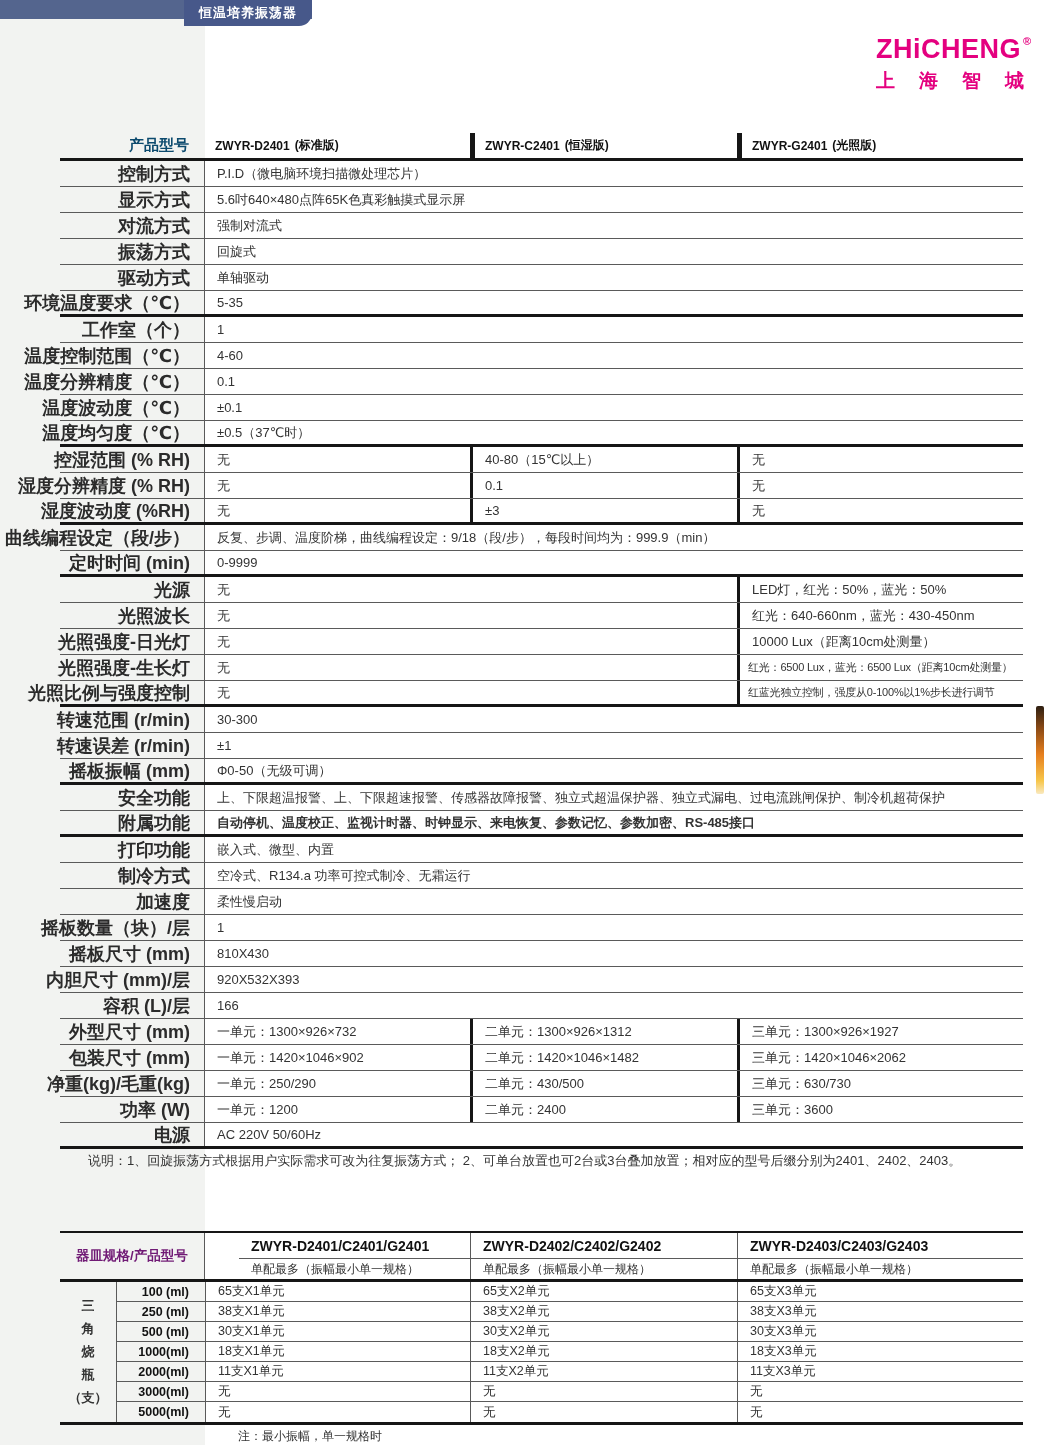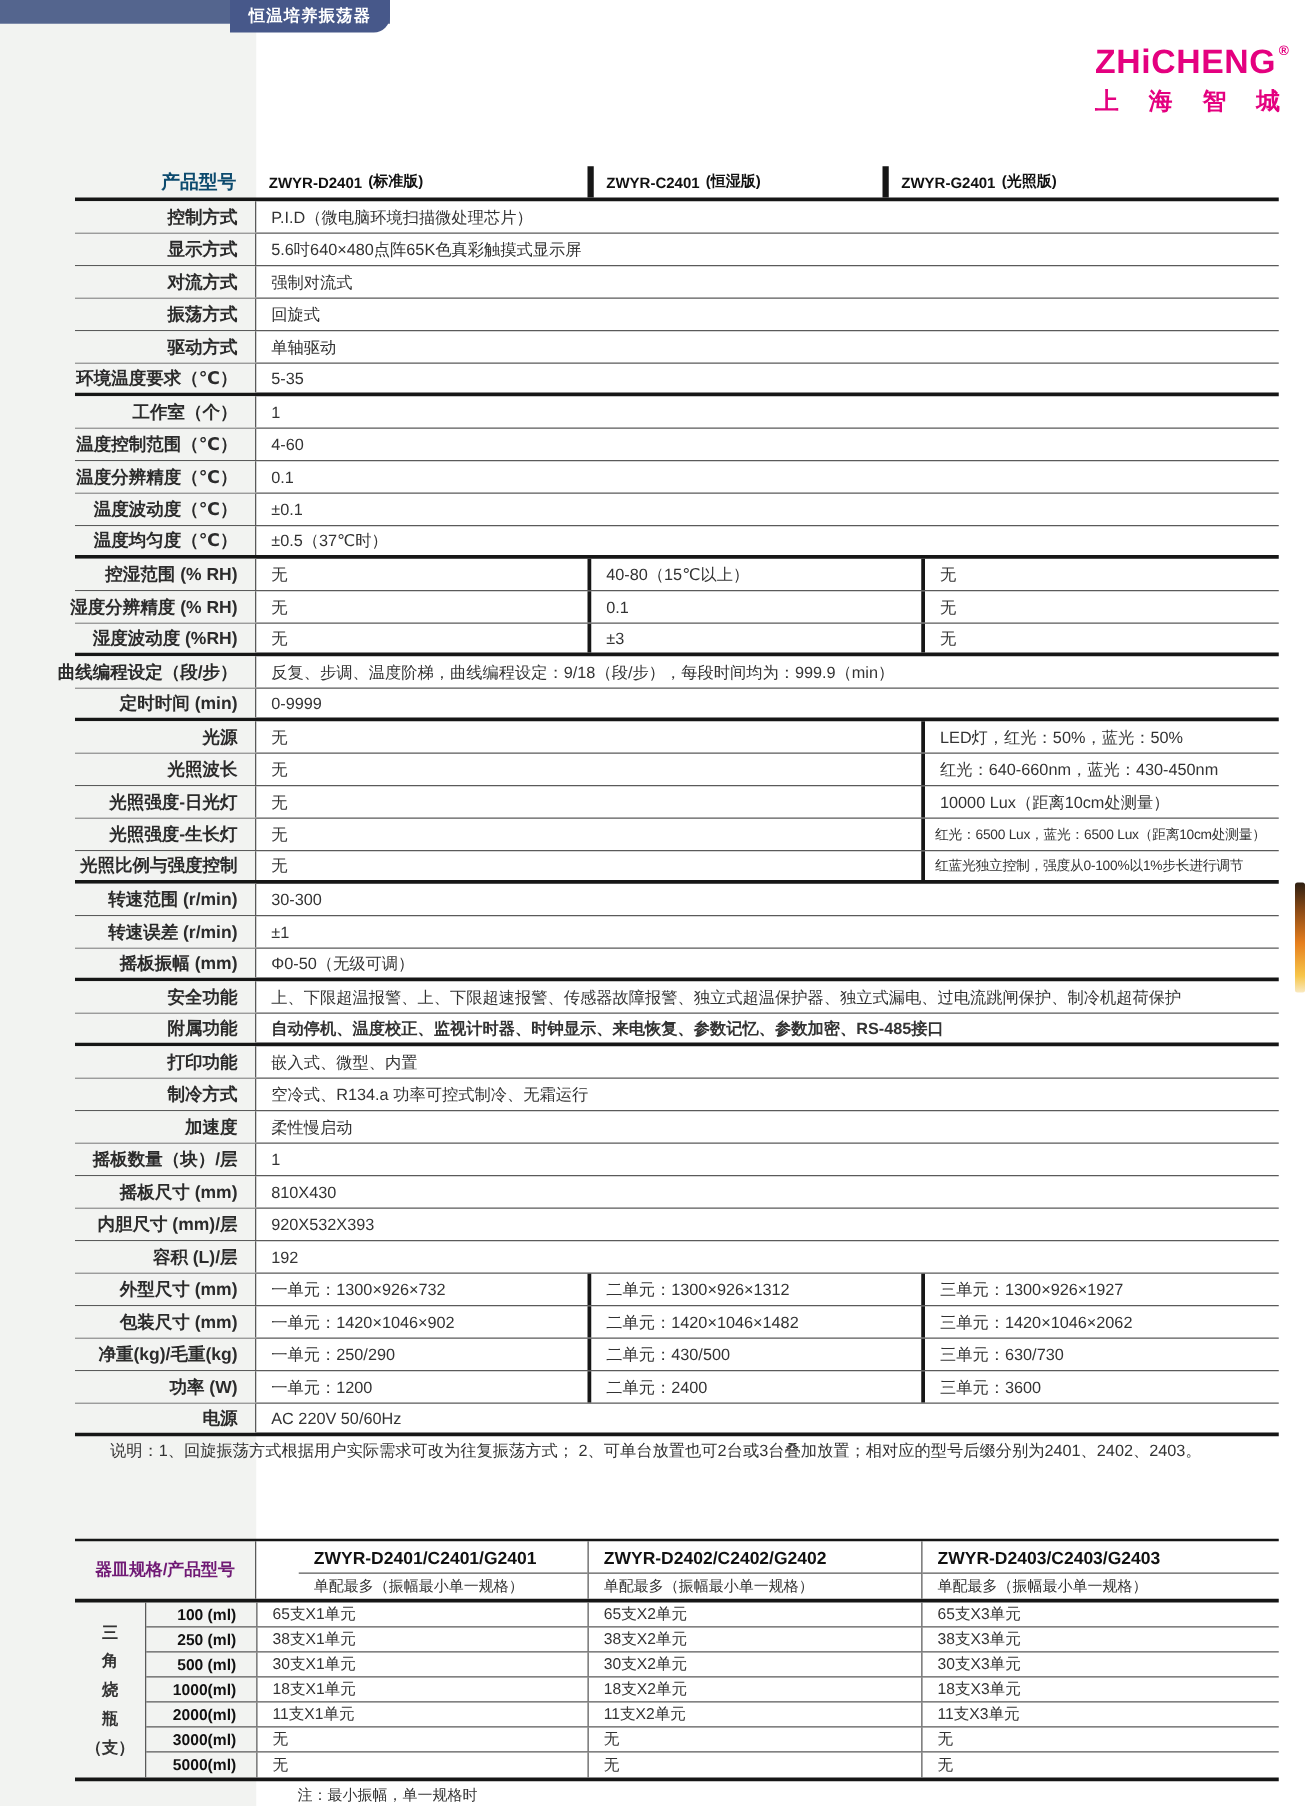--- a/index.html
+++ b/index.html
@@ -20,26 +20,26 @@
   .logo-sub{display:flex;justify-content:space-between;font-size:19px;font-weight:bold;margin-top:5px;}
   
   .spec{position:absolute;left:60px;top:133px;width:963px;}
   .shead{display:flex;height:28px;border-bottom:3px solid #161616;box-sizing:border-box;}
   .sh-label{width:145px;display:flex;align-items:center;justify-content:flex-end;
             padding-right:16px;box-sizing:border-box;font-size:15px;font-weight:700;color:#0c4a6e;}
   .shcell{display:flex;align-items:center;padding-left:10px;box-sizing:border-box;}
   .shcell .mname{font-size:12px;font-weight:700;color:#111;}
   .shcell .mvar{font-size:12px;font-weight:700;color:#111;margin-left:5px;}
   .shcell.bar{border-left:5px solid #161616;}
-  .c1{width:265px;} .c2{width:236px;} .c3{width:286px;}
+  .c1{width:265px;} .c2{width:267px;} .c3{width:286px;}
   .srow{display:flex;height:26px;border-bottom:1px solid #5a5a5a;box-sizing:border-box;align-items:stretch;}
   .srow.thick{border-bottom:3px solid #161616;}
   .slabel{width:145px;display:flex;align-items:center;justify-content:flex-end;
           padding-right:14px;box-sizing:border-box;border-right:1px solid #5a5a5a;
-          font-weight:700;font-size:14px;color:#2b2b2b;white-space:nowrap;background:#f2f3f1;}
+          font-weight:700;font-size:18px;color:#2b2b2b;white-space:nowrap;background:#f2f3f1;}
   .scell{display:flex;align-items:center;padding-left:12px;box-sizing:border-box;
          font-size:13px;color:#333;white-space:nowrap;overflow:hidden;}
   .scell.div{border-left:3px solid #161616;}
   .scell.small{font-size:11px;letter-spacing:-0.2px;padding-left:8px;}
   
   .note{position:absolute;left:88px;top:1152px;width:945px;font-size:13px;color:#333;}
   
   .ftable{position:absolute;left:60px;top:1231px;width:963px;border-top:2px solid #161616;box-sizing:border-box;}
   .fhead{display:flex;height:49px;border-bottom:3px solid #161616;box-sizing:border-box;}
   .fcorner{width:145px;display:flex;align-items:center;justify-content:center;
@@ -239,21 +239,21 @@
         <div class="srow">
           <div class="slabel">摇板尺寸 (mm)</div>
           <div class="scell" style="width: 818px;">810X430</div>
         </div>
         <div class="srow">
           <div class="slabel">内胆尺寸 (mm)/层</div>
           <div class="scell" style="width: 818px;">920X532X393</div>
         </div>
         <div class="srow">
           <div class="slabel">容积 (L)/层</div>
-          <div class="scell" style="width: 818px;">192</div>
+          <div class="scell" style="width: 818px;">166</div>
         </div>
         <div class="srow">
           <div class="slabel">外型尺寸 (mm)</div>
           <div class="scell" style="width: 265px;">一单元：1300×926×732</div>
           <div class="scell div" style="width: 267px;">二单元：1300×926×1312</div>
           <div class="scell div" style="width: 286px;">三单元：1300×926×1927</div>
         </div>
         <div class="srow">
           <div class="slabel">包装尺寸 (mm)</div>
           <div class="scell" style="width: 265px;">一单元：1420×1046×902</div>

